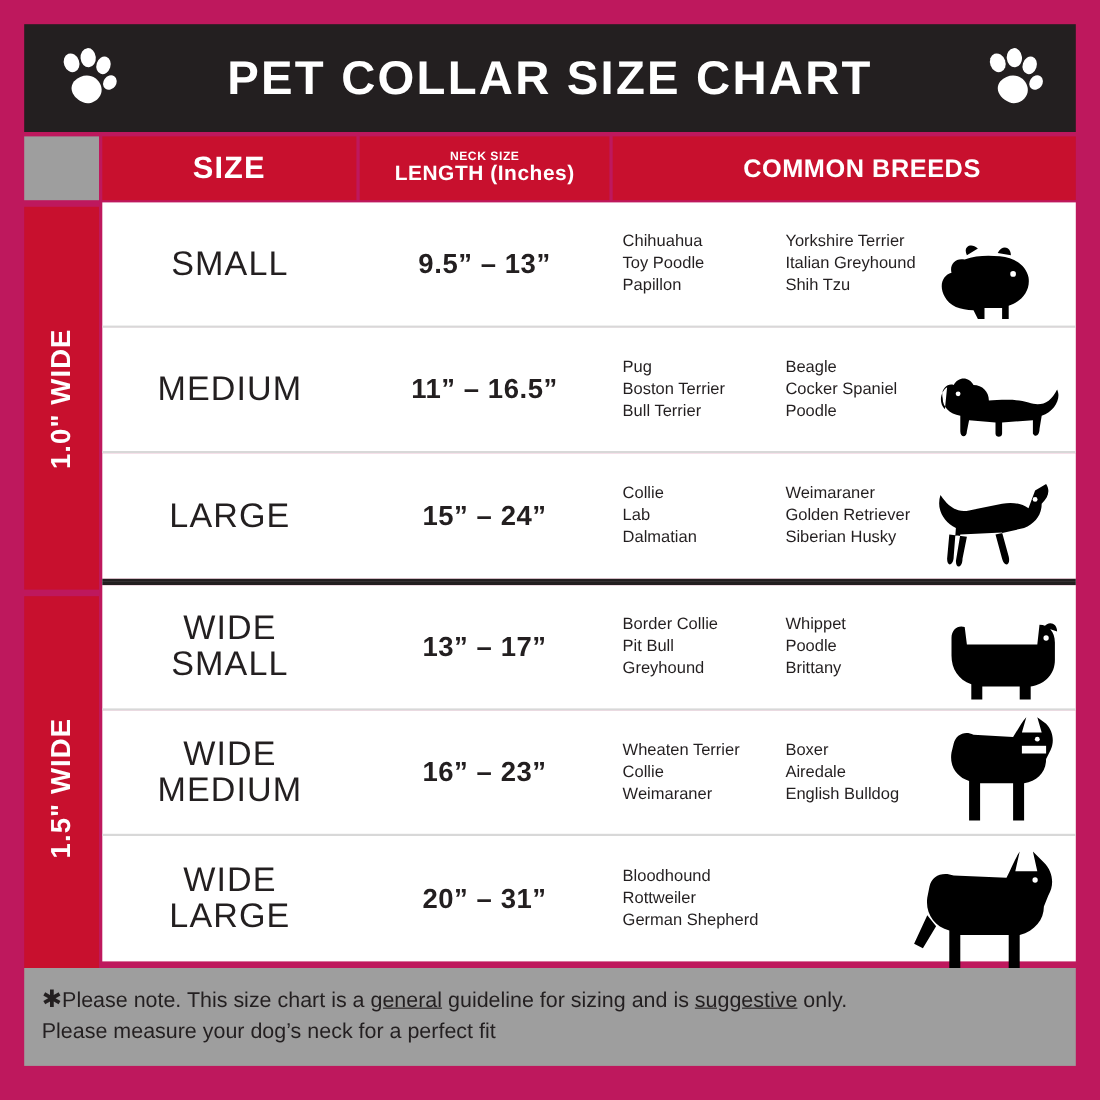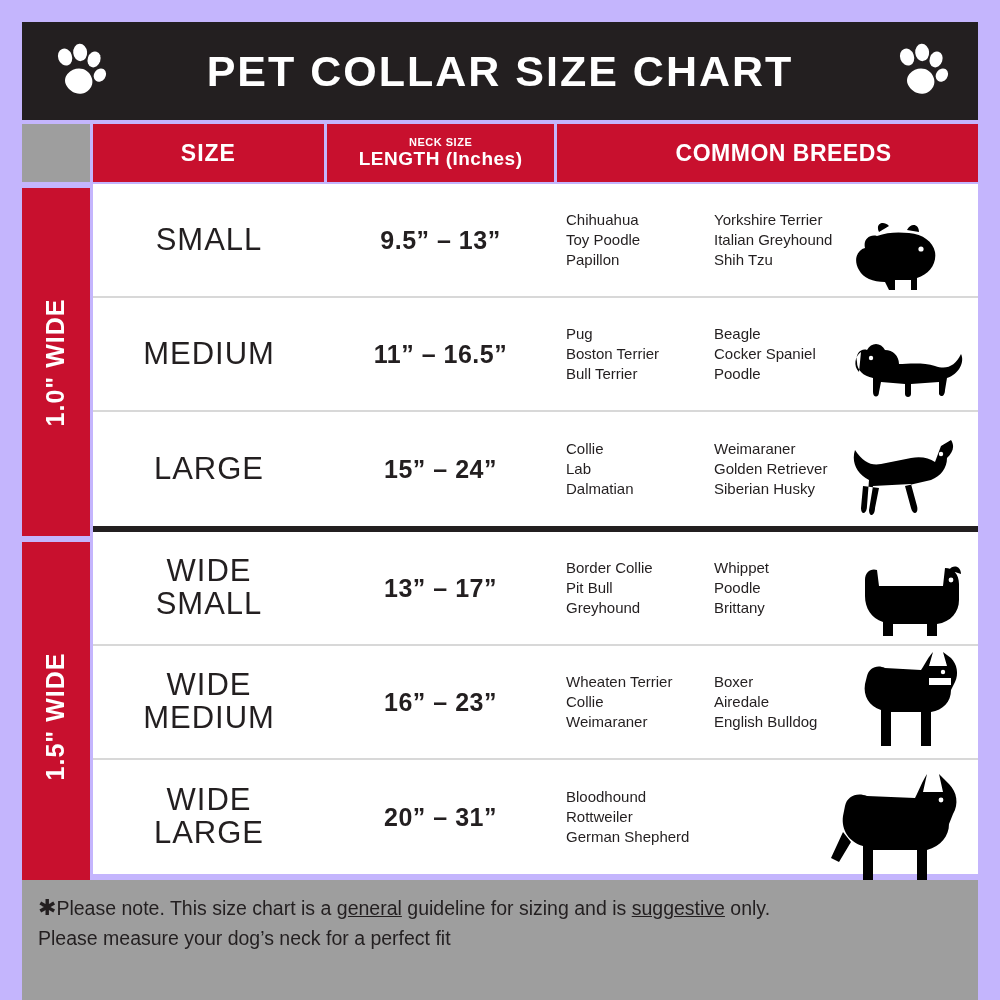--- a/index.html
+++ b/index.html
@@ -4,21 +4,21 @@
 <style>
   * { box-sizing: border-box; margin: 0; padding: 0; }
   html, body {
     width: 1000px; height: 1000px;
     background: #ffffff;
     font-family: "Liberation Sans", sans-serif;
   }
   #page {
     position: relative;
     width: 1000px; height: 1000px;
-    background: #c4b5fd;
+    background: #be185d;
     overflow: hidden;
   }
 
   
   .header {
     position: absolute;
     left: 22px; top: 22px;
     width: 956px; height: 98px;
     background: #231f20;
     display: flex;
@@ -64,21 +64,21 @@
     height: 58px;
     color: #ffffff;
     display: flex;
     flex-direction: column;
     align-items: center;
     justify-content: center;
     font-weight: bold;
     margin-right: 3px;
   }
   .ch-cell:last-child { margin-right: 0; }
-  .ch-size    { width: 232px; font-size: 23px; letter-spacing: 1px; }
+  .ch-size    { width: 232px; font-size: 28px; letter-spacing: 1px; }
   .ch-length  { width: 228px; }
   .ch-breeds  { width: 422px; font-size: 23px; letter-spacing: 0.5px; padding-left: 32px; }
   .ch-sub { font-size: 11px; font-weight: bold; line-height: 1.1; letter-spacing: 0.5px;}
   .ch-main { font-size: 19px; font-weight: bold; letter-spacing: 0.5px; }
 
   
   .group-label {
     position: absolute;
     left: 0;
     width: 68px;
@@ -165,21 +165,21 @@
     align-items: flex-end;
     justify-content: center;
     pointer-events: none;
   }
   .silhouette svg { display: block; }
 
   
   .footer {
     position: absolute;
     left: 22px; top: 880px;
-    width: 956px; height: 120px;
+    width: 956px; height: 89px;
     background: #9e9e9e;
     padding: 12px 16px 0 16px;
   }
   .footer p {
     color: #231f20;
     font-size: 19.5px;
     line-height: 1.45;
   }
   .footer .ul { text-decoration: underline; }
   .star { font-size: 22px; }

